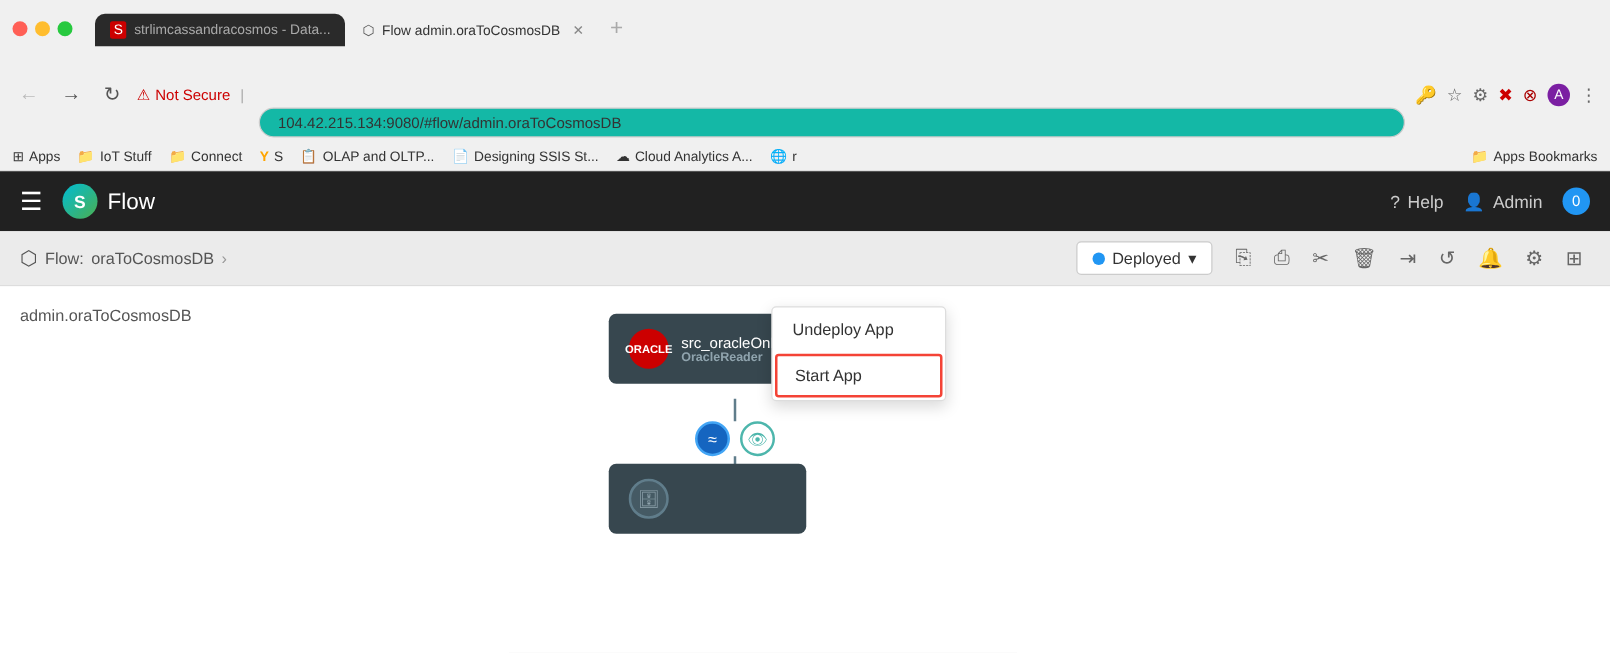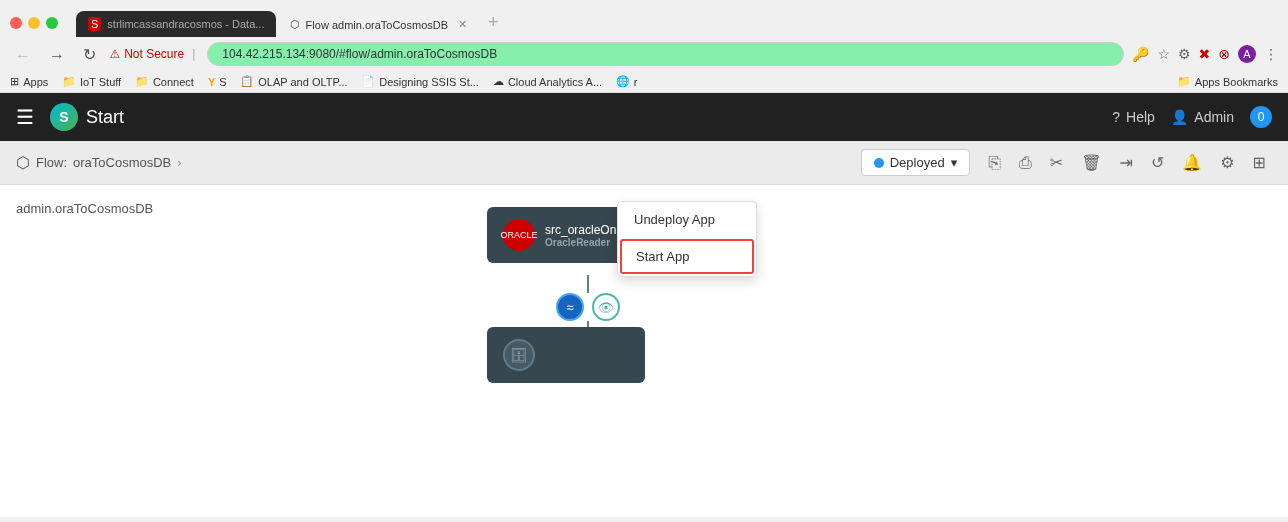--- a/index.html
+++ b/index.html
@@ -14,21 +14,21 @@
     .tab { display: flex; align-items: center; gap: 6px; padding: 6px 12px; border-radius: 8px 8px 0 0; font-size: 12px; cursor: pointer; max-width: 200px; white-space: nowrap; overflow: hidden; text-overflow: ellipsis; }
     .tab.inactive { background: #2a2a2a; color: #aaa; }
     .tab.active { background: #f0f0f0; color: #333; }
     .tab-close { font-size: 11px; color: #888; margin-left: 4px; }
     .tab-new { background: none; border: none; color: #aaa; font-size: 18px; cursor: pointer; padding: 4px 8px; }
 
     .address-bar { background: #f0f0f0; display: flex; align-items: center; padding: 5px 10px; gap: 8px; }
     .nav-btn { background: none; border: none; font-size: 16px; cursor: pointer; color: #555; padding: 2px 5px; }
     .nav-btn.disabled { color: #bbb; cursor: default; }
     .security-warning { display: flex; align-items: center; gap: 4px; font-size: 12px; color: #c00; }
-    .url-bar { flex: 1; background: #86efac; border: 1px solid #ccc; border-radius: 20px; padding: 4px 14px; font-size: 12px; color: #333; }
+    .url-bar { flex: 1; background: #14b8a6; border: 1px solid #ccc; border-radius: 20px; padding: 4px 14px; font-size: 12px; color: #333; margin-top: 44px; }
     .toolbar-icons { display: flex; gap: 8px; align-items: center; }
 
     .bookmarks-bar { background: #f0f0f0; padding: 4px 10px; display: flex; gap: 14px; align-items: center; border-bottom: 1px solid #ddd; font-size: 11px; color: #333; }
     .bookmark-item { display: flex; align-items: center; gap: 4px; cursor: pointer; white-space: nowrap; }
     .bookmark-item span { font-size: 11px; }
     .other-bookmarks { margin-left: auto; }
 
     
     .app-header { background: #212121; color: white; display: flex; align-items: center; padding: 0 16px; height: 48px; }
     .hamburger { font-size: 20px; cursor: pointer; margin-right: 16px; color: white; }
@@ -152,21 +152,21 @@
       <span>Apps Bookmarks</span>
     </div>
   </div>
 </div>
 
 <div class="app-header">
   <span class="hamburger">☰</span>
   <div class="app-logo">
     <span>S</span>
   </div>
-  <span class="app-title">Start</span>
+  <span class="app-title">Flow</span>
   <div class="header-spacer"></div>
   <div class="header-actions">
     <div class="help-btn">
       <span>?</span>
       <span>Help</span>
     </div>
     <div class="admin-btn">
       <span>👤</span>
       <span>Admin</span>
     </div>
@@ -201,21 +201,21 @@
     <button class="toolbar-action-btn" title="Grid">⊞</button>
   </div>
 </div>
 
 <div class="canvas-area" style="position:relative;background:white;height:calc(522px - 190px);">
 
   <div class="flow-label" style="position:absolute;top:16px;left:16px;font-size:13px;color:#555;">admin.oraToCosmosDB</div>
 
   <div class="flow-node" style="position:absolute;left:487px;top:22px;">
     <div class="node-icon oracle-icon">
-      <span style="font-size:9px;font-weight:normal;color:white;">ORACLE</span>
+      <span style="font-size:9px;font-weight:bold;color:white;">ORACLE</span>
     </div>
     <div class="node-info">
       <span class="node-name">src_oracleOnPrem</span>
       <span class="node-type">OracleReader</span>
     </div>
   </div>
 
   <div style="position:absolute;left:556px;top:90px;display:flex;flex-direction:column;align-items:center;">
     <div style="width:2px;height:18px;background:#607d8b;"></div>
     <div style="display:flex;gap:8px;align-items:center;">

